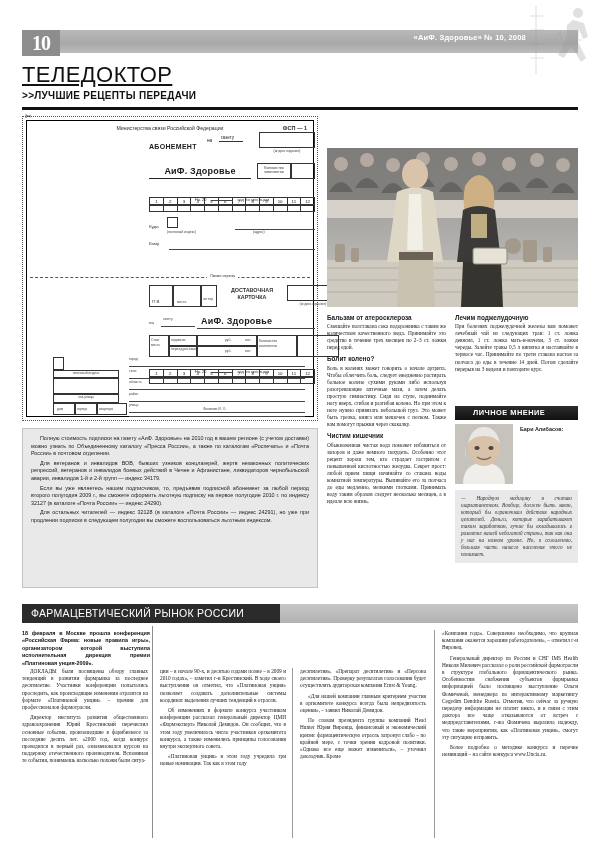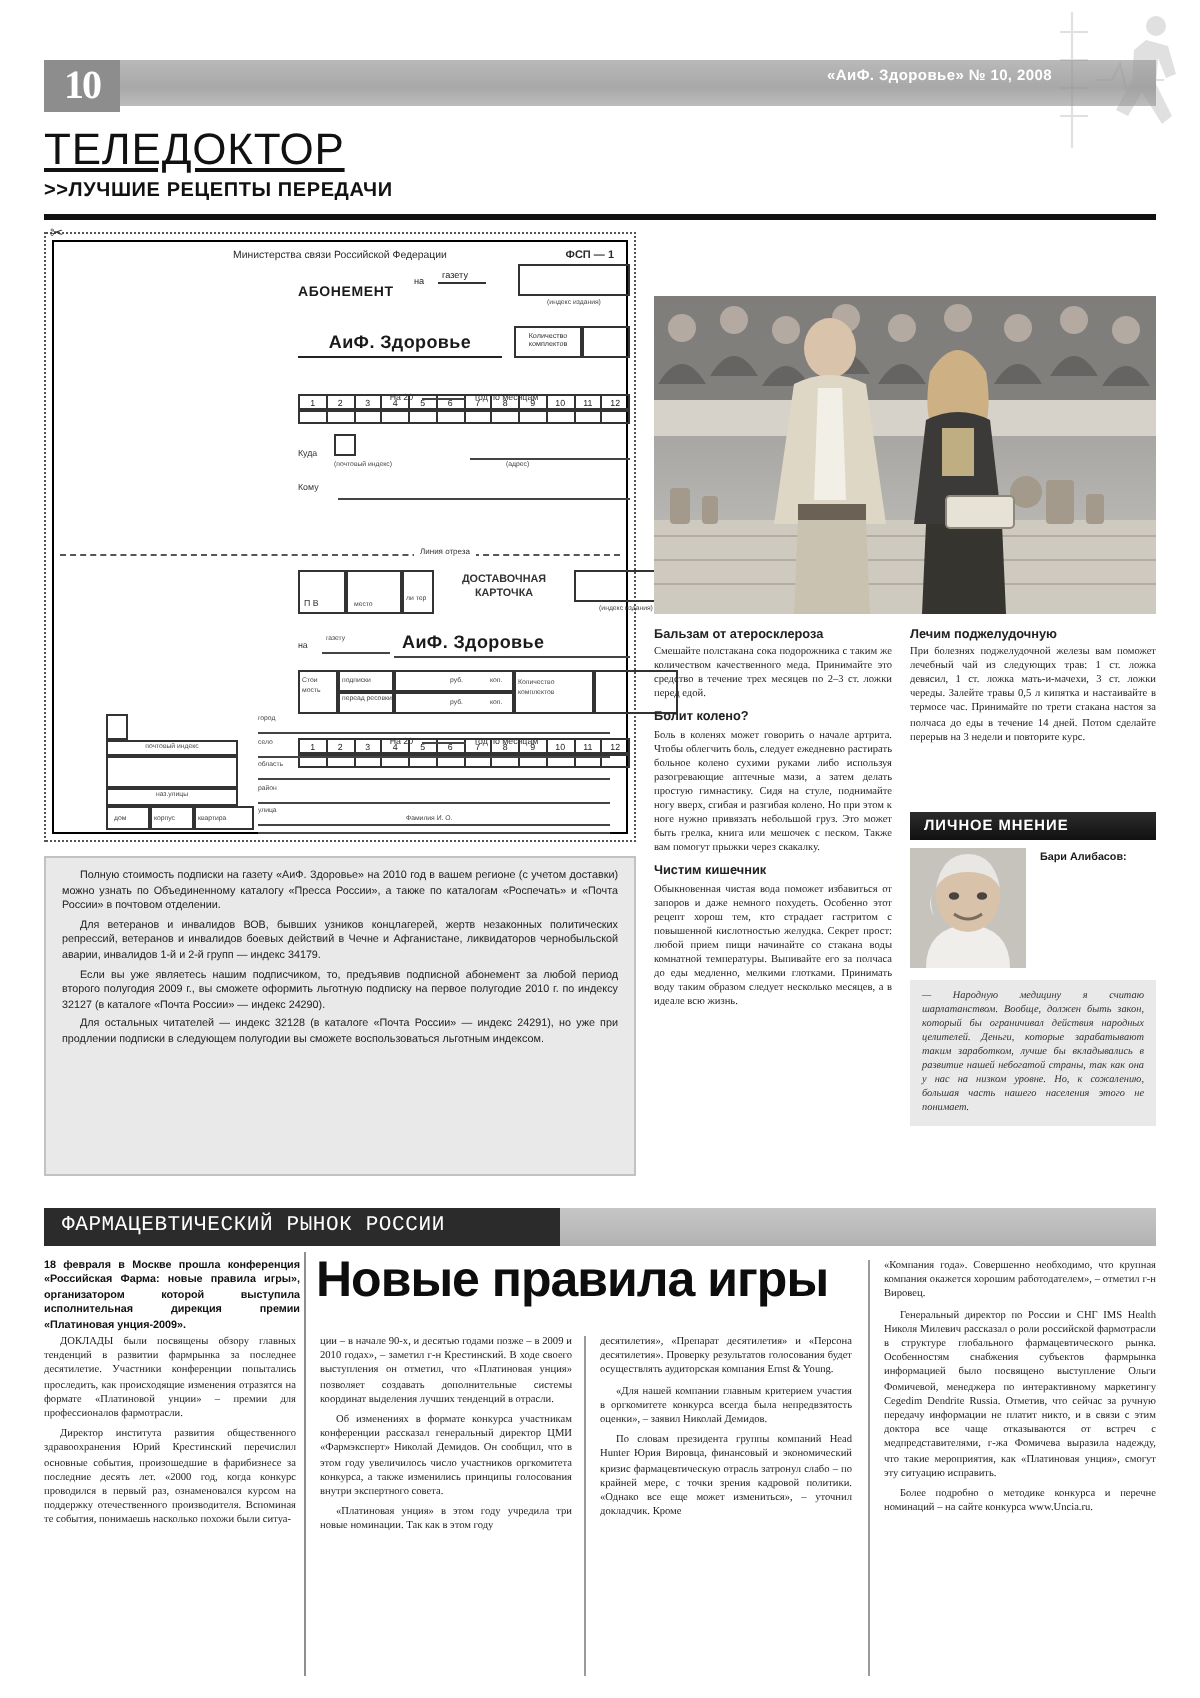--- a/index.html
+++ b/index.html
@@ -81,31 +81,31 @@
   .rc{position:absolute;font-size:5.3px;line-height:7.1px;text-align:justify;color:#222;
     font-family:"Liberation Serif",serif;}
   .rc h4{margin:0 0 2px 0;font-size:6.4px;font-weight:bold;
     font-family:"Liberation Sans",sans-serif;}
   .rc p{margin:0 0 4px 0;}
 
   
   .lm-bar{position:absolute;left:455px;top:406px;width:123px;height:14px;
     background:linear-gradient(to bottom,#2c2c2c,#111);}
   .lm-bar span{color:#fff;font-size:7.4px;font-weight:bold;letter-spacing:.5px;
-    line-height:14px;padding-left:7px;display:block;}
+    line-height:14px;padding-left:18px;display:block;}
   .lm-name{position:absolute;left:520px;top:426px;font-size:5.4px;font-weight:bold;}
   .lm-photo{position:absolute;left:455px;top:424px;width:58px;height:60px;overflow:hidden;background:#bdbdbd;}
   .lm-quote{position:absolute;left:455px;top:490px;width:123px;background:#e9e9e9;
     padding:5px 6px;box-sizing:border-box;font-size:5.2px;line-height:7px;
     font-style:italic;text-align:justify;color:#333;
     font-family:"Liberation Serif",serif;}
 
   
   .ph-bar{position:absolute;left:22px;top:604px;width:556px;height:19px;
-    background:linear-gradient(to bottom,#c6c6c6,#b2b2b2);font-family:Liberation Mono, monospace;}
+    background:linear-gradient(to bottom,#c6c6c6,#b2b2b2);}
   .ph-bar .blk{position:absolute;left:0;top:0;width:258px;height:19px;background:#2b2b2b;}
   .ph-bar span{position:absolute;left:9px;top:0;line-height:19px;color:#fff;
     font-size:10.5px;font-weight:normal;letter-spacing:.3px;}
   .ph-lead{position:absolute;left:22px;top:630px;width:128px;font-size:5.4px;
     line-height:7.4px;font-weight:bold;text-align:justify;color:#111;}
   .ph-head{position:absolute;left:158px;top:626px;font-size:25px;font-weight:bold;
     letter-spacing:-.5px;color:#0d0d0d;}
   .ph-rule{position:absolute;background:#444;}
   .bc{position:absolute;font-size:5.3px;line-height:7.2px;text-align:justify;color:#222;
     font-family:"Liberation Serif",serif;}
@@ -460,21 +460,20 @@
     </svg>
   </div>
   <div class="lm-name">Бари Алибасов:</div>
   <div class="lm-quote">— Народную медицину я считаю шарлатанством. Вообще, должен быть закон, который бы ограничивал действия народных целителей. Деньги, которые зарабатывают таким заработком, лучше бы вкладывались в развитие нашей небогатой страны, так как она у нас на низком уровне. Но, к сожалению, большая часть нашего населения этого не понимает.</div>
 
   <div class="ph-bar">
     <div class="blk"></div>
     <span>ФАРМАЦЕВТИЧЕСКИЙ РЫНОК РОССИИ</span>
   </div>
   <div class="ph-lead">18 февраля в Москве прошла конференция «Российская Фарма: новые правила игры», организатором которой выступила исполнительная дирекция премии «Платиновая унция-2009».</div>
-  <div class="ph-head">Новые правила игры</div>
   <div class="ph-rule" style="left:152px;top:626px;width:.8px;height:212px;background:#8e8e8e;"></div>
 
   <div class="bc" style="left:22px;top:668px;width:126px;">
     <p>ДОКЛАДЫ были посвящены обзору главных тенденций в развитии фармрынка за последнее десятилетие. Участники конференции попытались проследить, как происходящие изменения отразятся на формате «Платиновой унции» – премии для профессионалов фармотрасли.</p>
     <p>Директор института развития общественного здравоохранения Юрий Крестинский перечислил основные события, произошедшие в фарибизнесе за последние десять лет. «2000 год, когда конкурс проводился в первый раз, ознаменовался курсом на поддержку отечественного производителя. Вспоминая те события, понимаешь насколько похожи были ситуа-</p>
   </div>
   <div class="bc" style="left:160px;top:668px;width:126px;">
     <p class="noind">ции – в начале 90-х, и десятью годами позже – в 2009 и 2010 годах», – заметил г-н Крестинский. В ходе своего выступления он отметил, что «Платиновая унция» позволяет создавать дополнительные системы координат выделения лучших тенденций в отрасли.</p>
     <p>Об изменениях в формате конкурса участникам конференции рассказал генеральный директор ЦМИ «Фармэксперт» Николай Демидов. Он сообщил, что в этом году увеличилось число участников оргкомитета конкурса, а также изменились принципы голосования внутри экспертного совета.</p>
     <p>«Платиновая унция» в этом году учредила три новые номинации. Так как в этом году</p>

